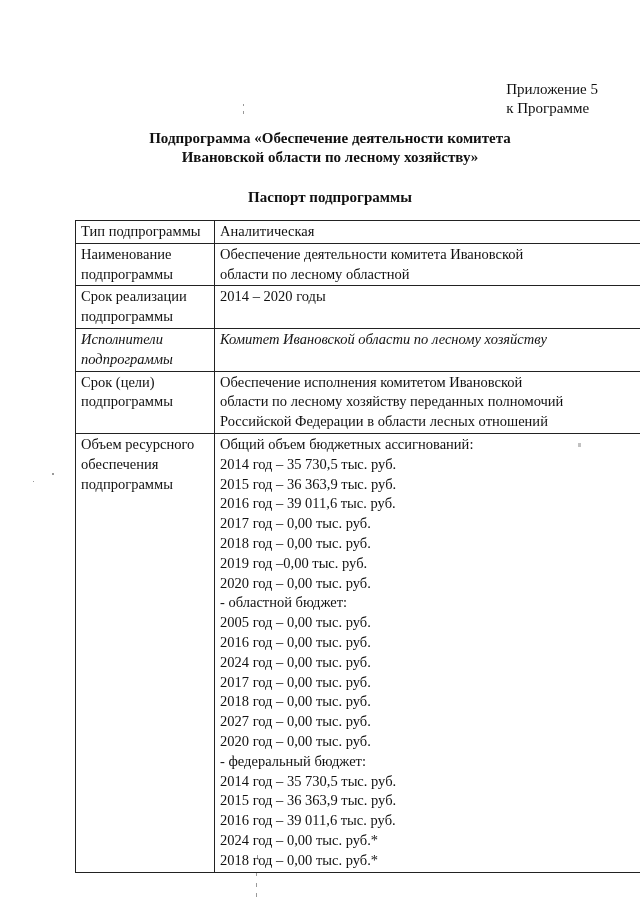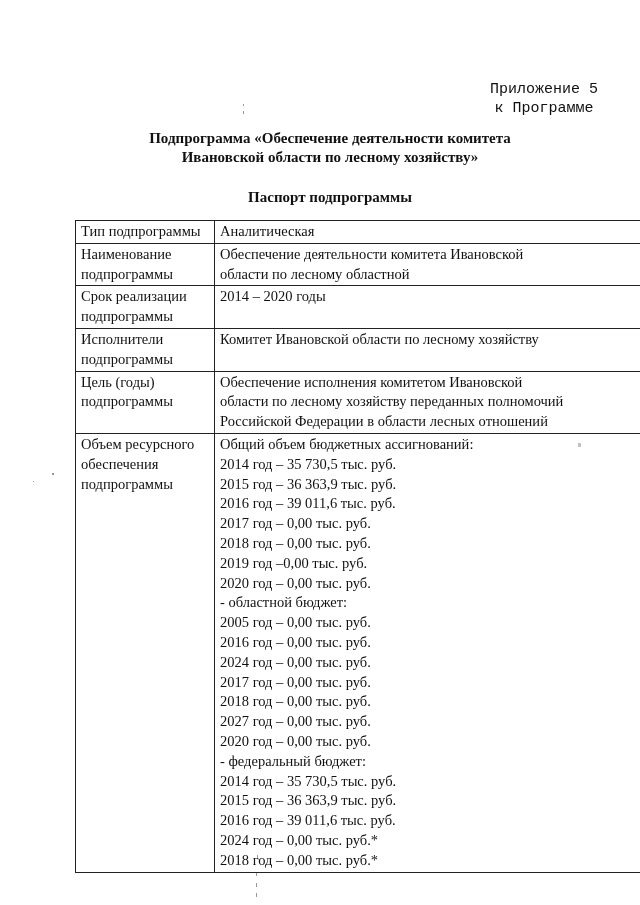--- a/index.html
+++ b/index.html
@@ -1,33 +1,33 @@
 <!DOCTYPE html>
 <html><head>
 <meta charset="utf-8">
 <style>
   html, body { margin:0; padding:0; background:#ffffff; }
   body { width:640px; height:905px; position:relative; overflow:hidden;
          font-family:"Liberation Serif", "DejaVu Serif", serif; color:#111; }
-  .appendix { position:absolute; right:42px; top:80px; text-align:center;
-              font-size:15px; line-height:19px;font-family:Liberation Mono, monospace; }
+  .appendix { position:absolute; right:42px; top:80px; text-align:left;
+              font-size:15px; line-height:19px; }
   .title { position:absolute; left:0; width:660px; top:129px; text-align:center;
            font-weight:bold; font-size:15px; line-height:19px; }
   .subtitle { position:absolute; left:0; width:660px; top:188px; text-align:center;
               font-weight:bold; font-size:15px; line-height:19px; }
   table.passport { position:absolute; left:75px; top:220px; width:592px;
                    border-collapse:collapse; font-size:14.5px; }
   table.passport td { border:1.3px solid #222; vertical-align:top;
                       padding:1px 4px 1px 5px; line-height:19.8px; }
   td.label { width:129px; }
   .line { display:block; white-space:nowrap; }
   .r-type td { height:19px; }
   .r-name td { height:38px; }
   .r-term td { height:36px; }
-  .r-exec td { height:38px; }
+  .r-exec td { height:38px;font-style:italic; }
   .r-goal td { height:53px; }
   .r-res td { height:428px; line-height:20.45px; }
   .scan-mark { position:absolute; background:#999; }
 </style>
 </head>
 <body>
 
 <div class="appendix">
   <div>Приложение 5</div>
   <div>к Программе</div>
@@ -73,21 +73,21 @@
       <td class="label">
         <span class="line">Исполнители</span>
         <span class="line">подпрограммы</span>
       </td>
       <td>
         <span class="line">Комитет Ивановской области по лесному хозяйству</span>
       </td>
     </tr>
     <tr class="r-goal">
       <td class="label">
-        <span class="line">Цель (годы)</span>
+        <span class="line">Срок (цели)</span>
         <span class="line">подпрограммы</span>
       </td>
       <td>
         <span class="line">Обеспечение исполнения комитетом Ивановской</span>
         <span class="line">области по лесному хозяйству переданных полномочий</span>
         <span class="line">Российской Федерации в области лесных отношений</span>
       </td>
     </tr>
     <tr class="r-res">
       <td class="label">

